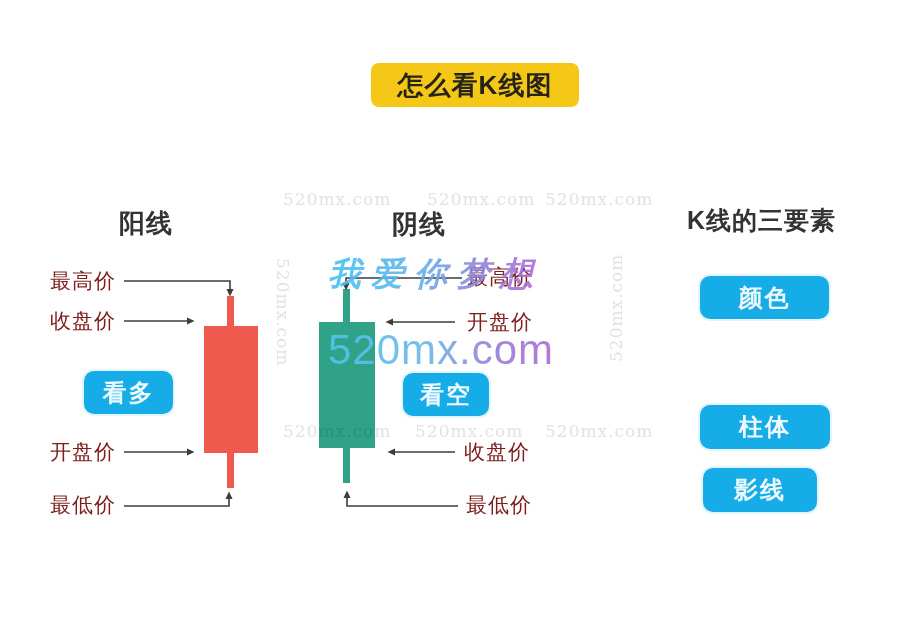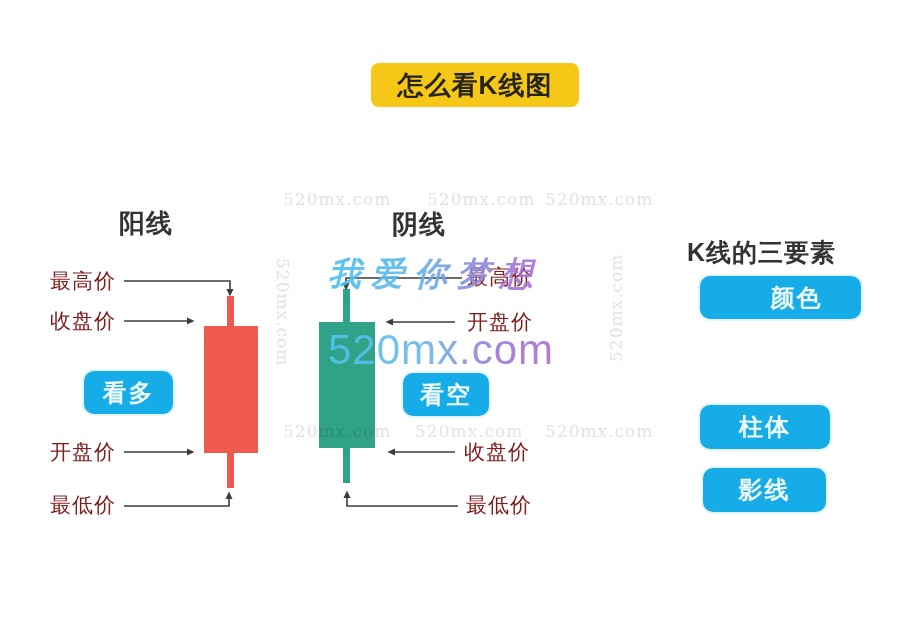--- a/index.html
+++ b/index.html
@@ -24,21 +24,21 @@
     z-index: 5;
   }
 
   
   .section-header {
     font-size: 26px; font-weight: bold; color: #333333;
     letter-spacing: 1px; z-index: 4;
   }
   .hdr-yang { left: 119px; top: 206px; }
   .hdr-yin  { left: 392px; top: 207px; }
-  .hdr-elements { left: 687px; top: 204px; font-size: 25px; margin-top: 32px; }
+  .hdr-elements { left: 687px; top: 204px; font-size: 25px; }
 
   
   .price-label {
     font-size: 21px; color: #7f1d1d; font-weight: 500;
     letter-spacing: 1px; z-index: 4; line-height: 22px;
   }
 
   
   .candle-part { z-index: 2; }
   .red   { background: #EE5A4D; }
@@ -113,23 +113,23 @@
   <div class="abs price-label" style="left:50px; top:441px;">开盘价</div>
   <div class="abs price-label" style="left:50px; top:494px;">最低价</div>
 
   <div class="abs price-label" style="left:467px; top:266px;">最高价</div>
   <div class="abs price-label" style="left:467px; top:311px;">开盘价</div>
   <div class="abs price-label" style="left:464px; top:441px;">收盘价</div>
   <div class="abs price-label" style="left:466px; top:494px;">最低价</div>
 
   <div class="abs blue-badge" style="left:84px; top:371px; width:89px; height:43px;">看多</div>
   <div class="abs blue-badge" style="left:403px; top:373px; width:86px; height:43px;">看空</div>
-  <div class="abs blue-badge" style="left:700px; top:276px; width:129px; height:43px;padding-left:32px;">颜色</div>
+  <div class="abs blue-badge" style="left:700px; top:276px; width:129px; height:43px;">颜色</div>
   <div class="abs blue-badge" style="left:700px; top:372px; width:130px; height:44px;margin-top:33px;">柱体</div>
-  <div class="abs blue-badge" style="left:703px; top:468px; width:123px; height:44px;">影线</div>
+  <div class="abs blue-badge" style="left:703px; top:468px; width:114px; height:44px;">影线</div>
 
   <svg class="abs arrow-layer" width="909" height="627" viewBox="0 0 909 627">
     <defs>
       <marker id="arr" viewBox="0 0 8 8" refX="1" refY="4" markerWidth="8" markerHeight="8" orient="auto" markerUnits="userSpaceOnUse">
         <path d="M0,0.5 L7.5,4 L0,7.5 Z" fill="#3c3c3c"></path>
       </marker>
     </defs>
     <g stroke="#3c3c3c" stroke-width="1.6" fill="none">
       <path d="M124,281 H230 V290" marker-end="url(#arr)"></path>
       <path d="M124,321 H188" marker-end="url(#arr)"></path>

